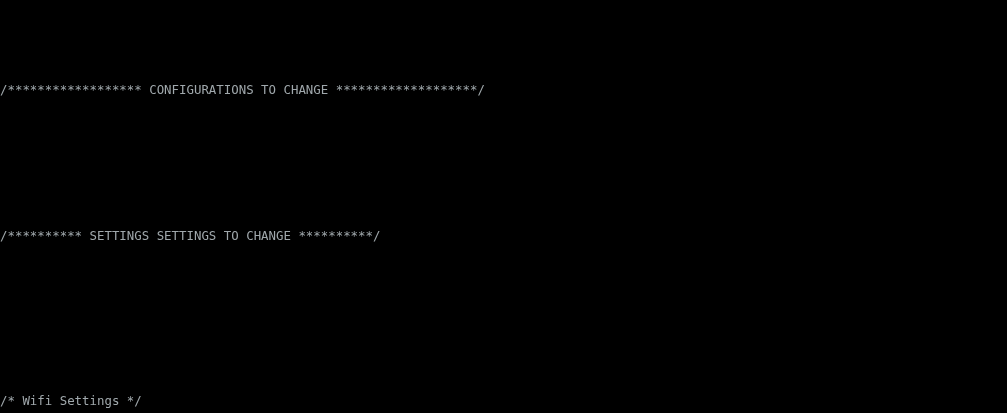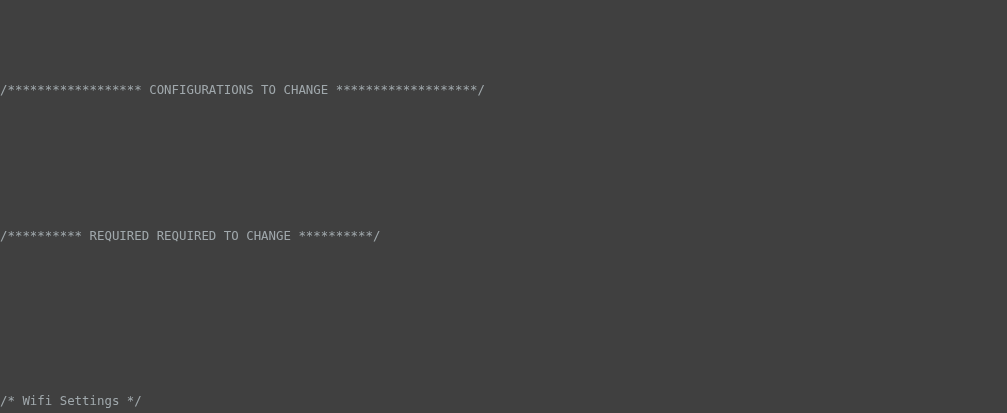--- a/index.html
+++ b/index.html
@@ -12,21 +12,21 @@
     width: 1007px;
     height: 413px;
     overflow: hidden;
     font-family: "DejaVu Sans Mono", "Liberation Mono", monospace;
   }
 
   #editor {
     position: relative;
     width: 1007px;
     height: 413px;
-    background: #404040;
+    background: #000000;
     overflow: hidden;
     padding: 0;
   }
 
   .code-area {
     position: absolute;
     left: 0;
     top: 6px;
     width: 1600px;
     white-space: pre;
@@ -51,21 +51,21 @@
 
 <div id="editor">
 
   <div class="code-area">
 
     
     <div class="line"><span class="c-comment">/****************** CONFIGURATIONS TO CHANGE *******************/</span></div>
     
     <div class="line blank"></div>
     
-    <div class="line"><span class="c-comment">/********** REQUIRED REQUIRED TO CHANGE **********/</span></div>
+    <div class="line"><span class="c-comment">/********** SETTINGS SETTINGS TO CHANGE **********/</span></div>
     
     <div class="line blank"></div>
 
     
     <div class="line"><span class="c-comment">/* Wifi Settings */</span></div>
 
     
     
 
     

